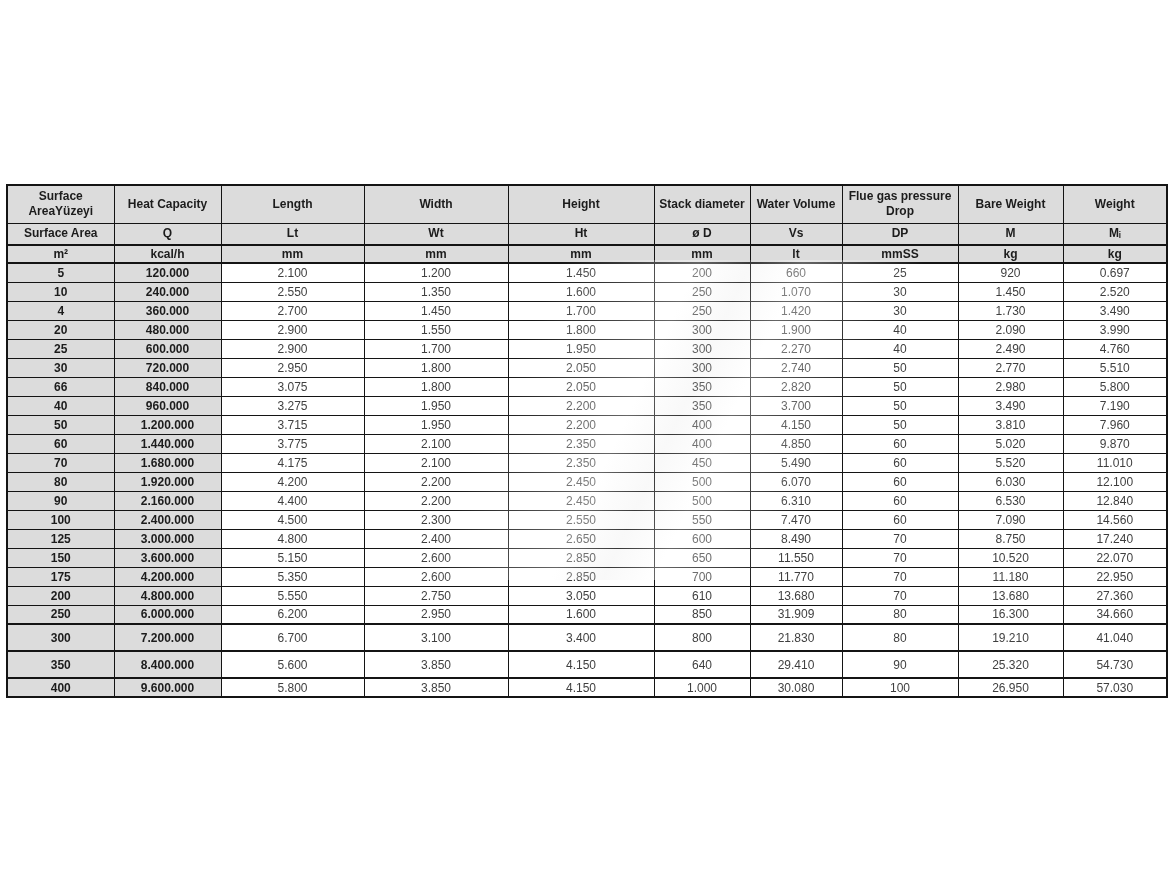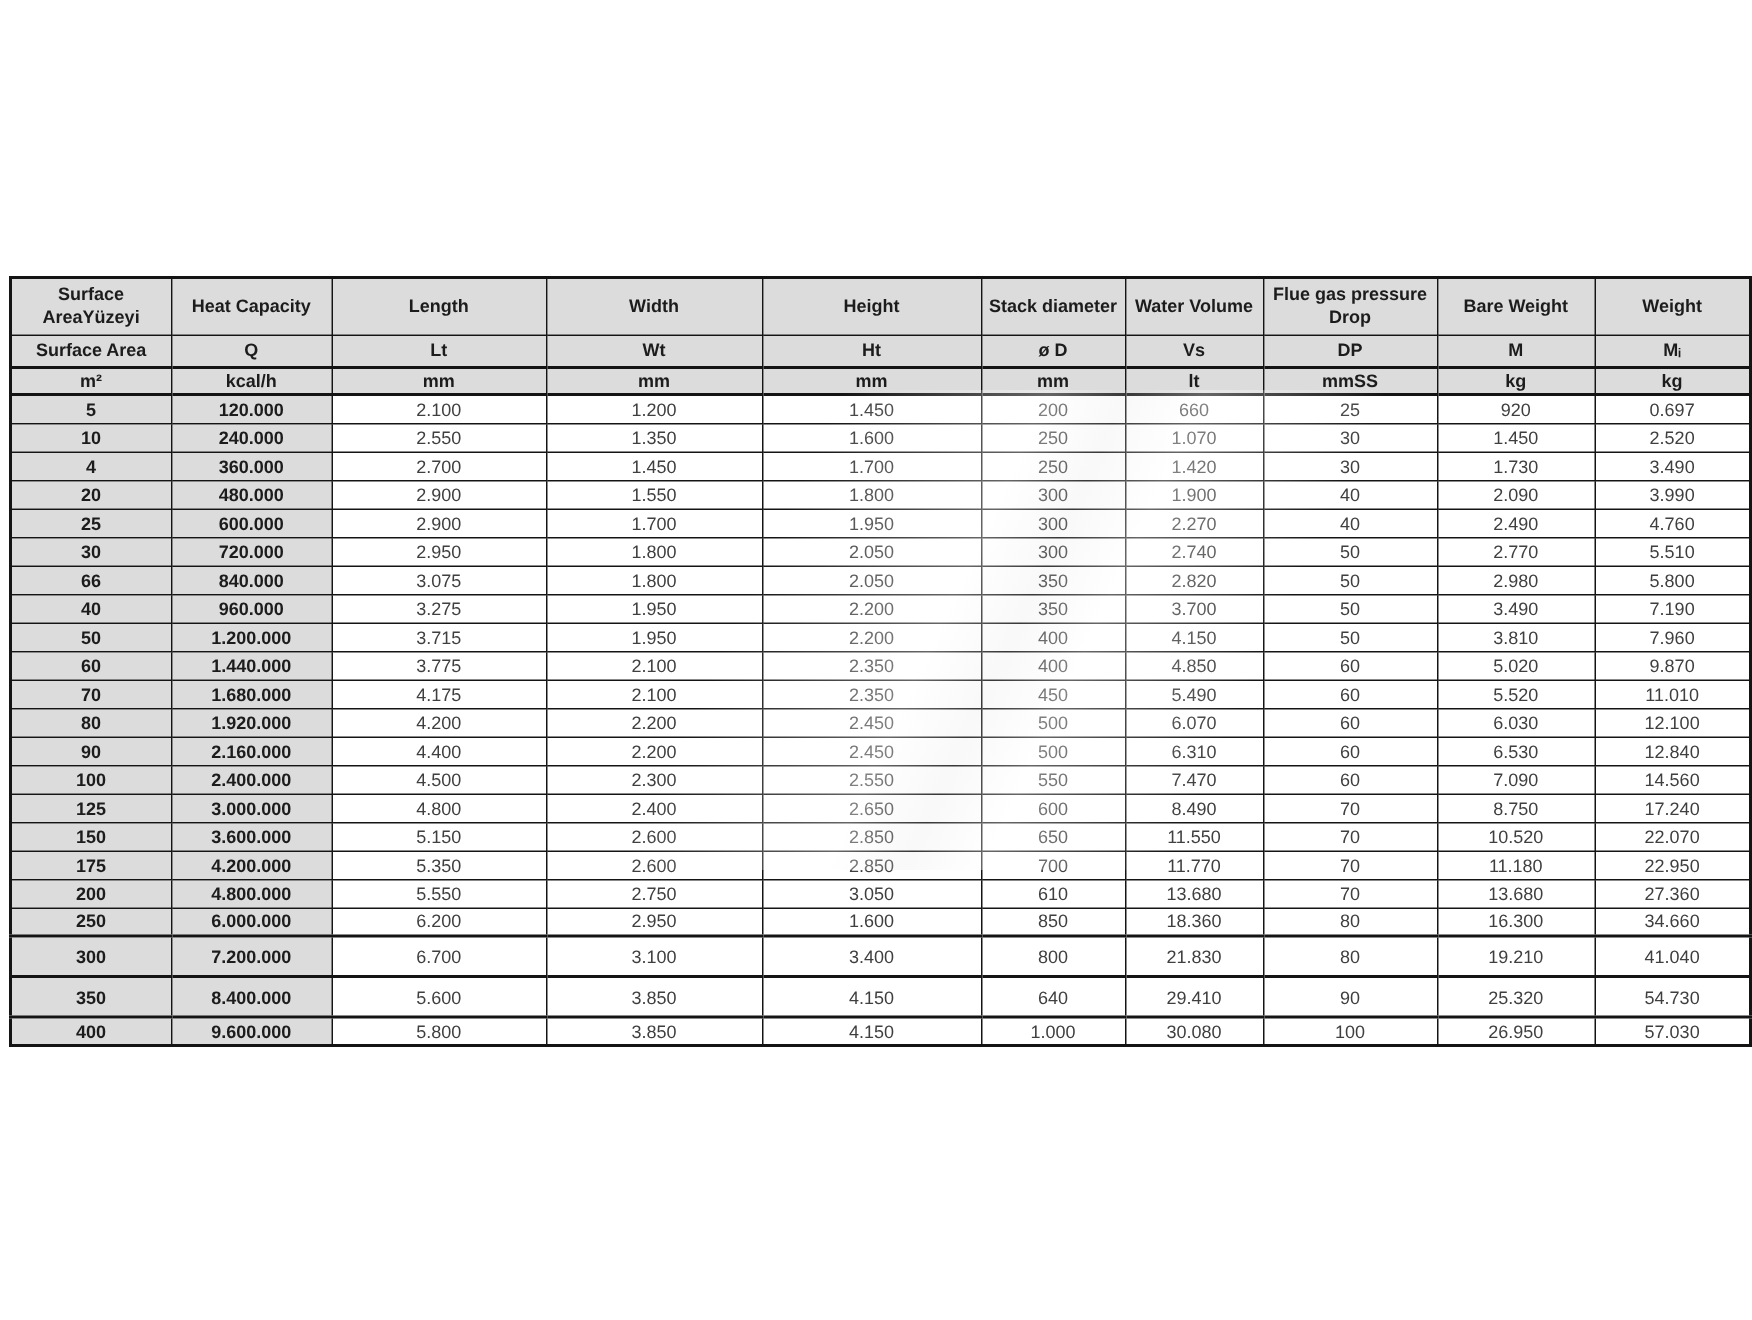--- a/index.html
+++ b/index.html
@@ -363,21 +363,21 @@
           <td>13.680</td>
           <td>27.360</td>
         </tr>
         <tr>
           <td>250</td>
           <td>6.000.000</td>
           <td>6.200</td>
           <td>2.950</td>
           <td>1.600</td>
           <td>850</td>
-          <td>18.360</td>
+          <td>31.909</td>
           <td>80</td>
           <td>16.300</td>
           <td>34.660</td>
         </tr>
         <tr>
           <td>300</td>
           <td>7.200.000</td>
           <td>6.700</td>
           <td>3.100</td>
           <td>3.400</td>

